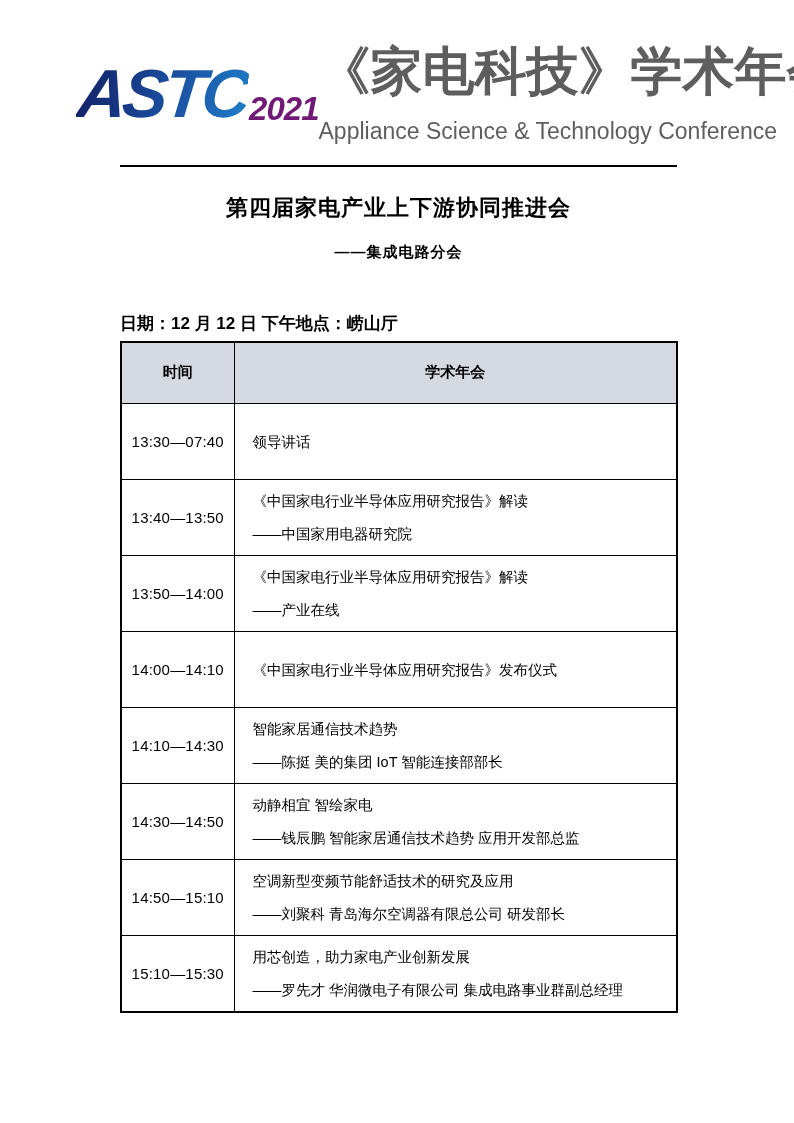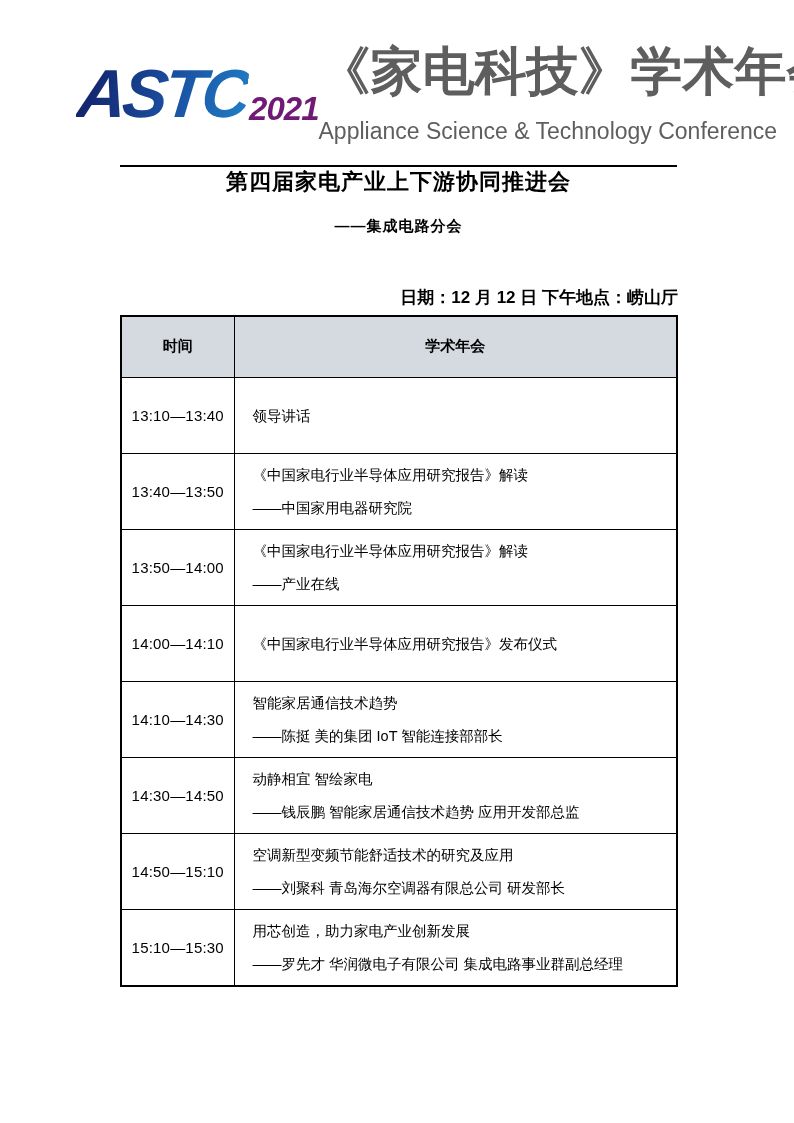--- a/index.html
+++ b/index.html
@@ -65,30 +65,30 @@
   }
 
   .rule {
     width: 557px;
     margin: 22px auto 0 120px;
     border: none;
     border-top: 2px solid #000;
   }
 
   
-  .titles { text-align: center; width: 557px; margin-left: 120px; }
+  .titles { margin-top: 26px; text-align: center; width: 557px; margin-left: 120px; }
   .title-line1 { font-size: 22px; font-weight: 700; letter-spacing: 1px; }
   .title-line2 { font-size: 15px; font-weight: 700; letter-spacing: 1px; margin-top: 20px; }
 
   
   .meta-row {
     width: 558px;
     margin: 50px 0 0 120px;
     display: flex;
-    justify-content: flex-end;
+    justify-content: flex-start;
     align-items: flex-end;
     font-size: 17px;
     font-weight: 700;
   }
 
   
   table.agenda {
     width: 558px;
     margin: 6px 0 0 120px;
     border-collapse: collapse;
@@ -158,21 +158,21 @@
         <col class="c-content">
       </colgroup>
     <thead>
       <tr>
         <th>时间</th>
         <th>学术年会</th>
       </tr>
     </thead>
     <tbody>
       <tr class="bold-row">
-        <td class="time">13:10—13:40</td>
+        <td class="time">13:30—07:40</td>
         <td class="content">
           <div class="line">领导讲话</div>
         </td>
       </tr>
       <tr>
         <td class="time">13:40—13:50</td>
         <td class="content">
           <div class="line">《中国家电行业半导体应用研究报告》解读</div>
           <div class="line">——中国家用电器研究院</div>
         </td>

